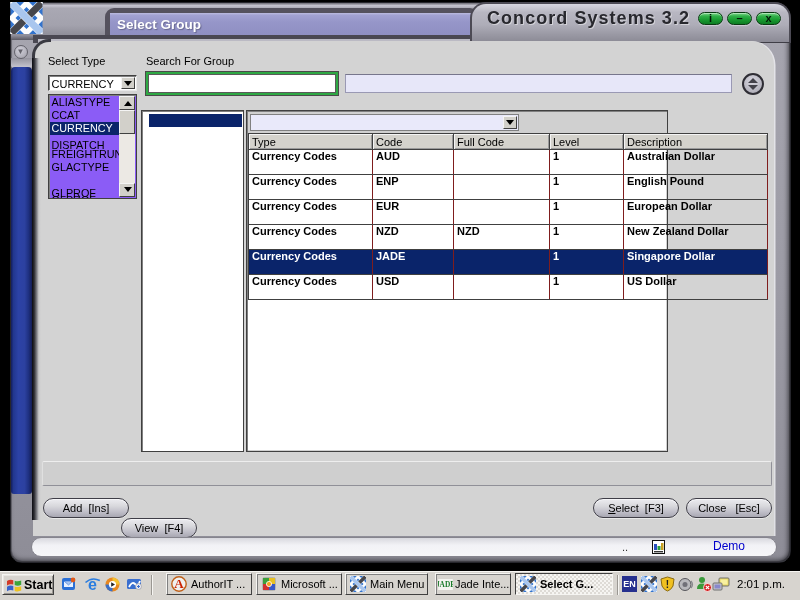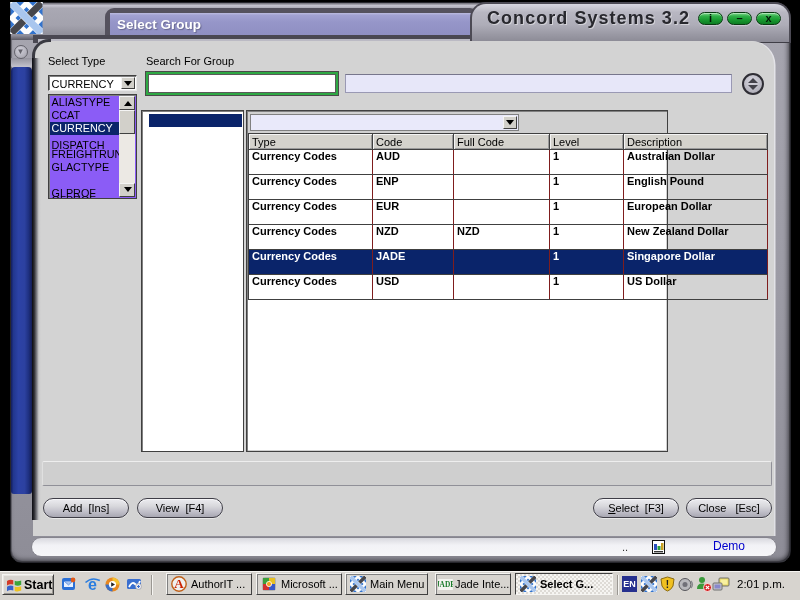--- a/index.html
+++ b/index.html
@@ -274,21 +274,21 @@
               <td>US Dollar</td>
             </tr>
       </tbody>
         </table>
     </div>
   </div>
 
   <div class="abs" id="strip"></div>
 
   <div class="abs btn" style="left:43px; width:86px;">Add&nbsp;&nbsp;[Ins]</div>
-  <div class="abs btn" style="left:137px; width:86px;">View&nbsp;&nbsp;[F4]</div>
+  <div class="abs btn" style="left:121px; width:76px;margin-top:20px;">View&nbsp;&nbsp;[F4]</div>
   <div class="abs btn" style="left:593px; width:86px;"><u>S</u>elect&nbsp;&nbsp;[F3]</div>
   <div class="abs btn" style="left:686px; width:86px;">Close&nbsp;&nbsp;&nbsp;[Esc]</div>
 
   <div class="abs" id="status"></div>
   <div class="abs lbl" style="left:622px; top:541px; color:#333;">..</div>
   <svg class="abs" style="left:652px; top:540px;" width="13" height="14" viewBox="0 0 13 14">
     <rect x="0.5" y="0.5" width="12" height="13" fill="#fff" stroke="#111" stroke-width="1"></rect>
     <rect x="2" y="4" width="3" height="6" fill="#2a50c0"></rect>
     <rect x="5.5" y="6" width="3" height="4" fill="#2aa040"></rect>
     <rect x="9" y="3" width="2.5" height="7" fill="#c8a020"></rect>

